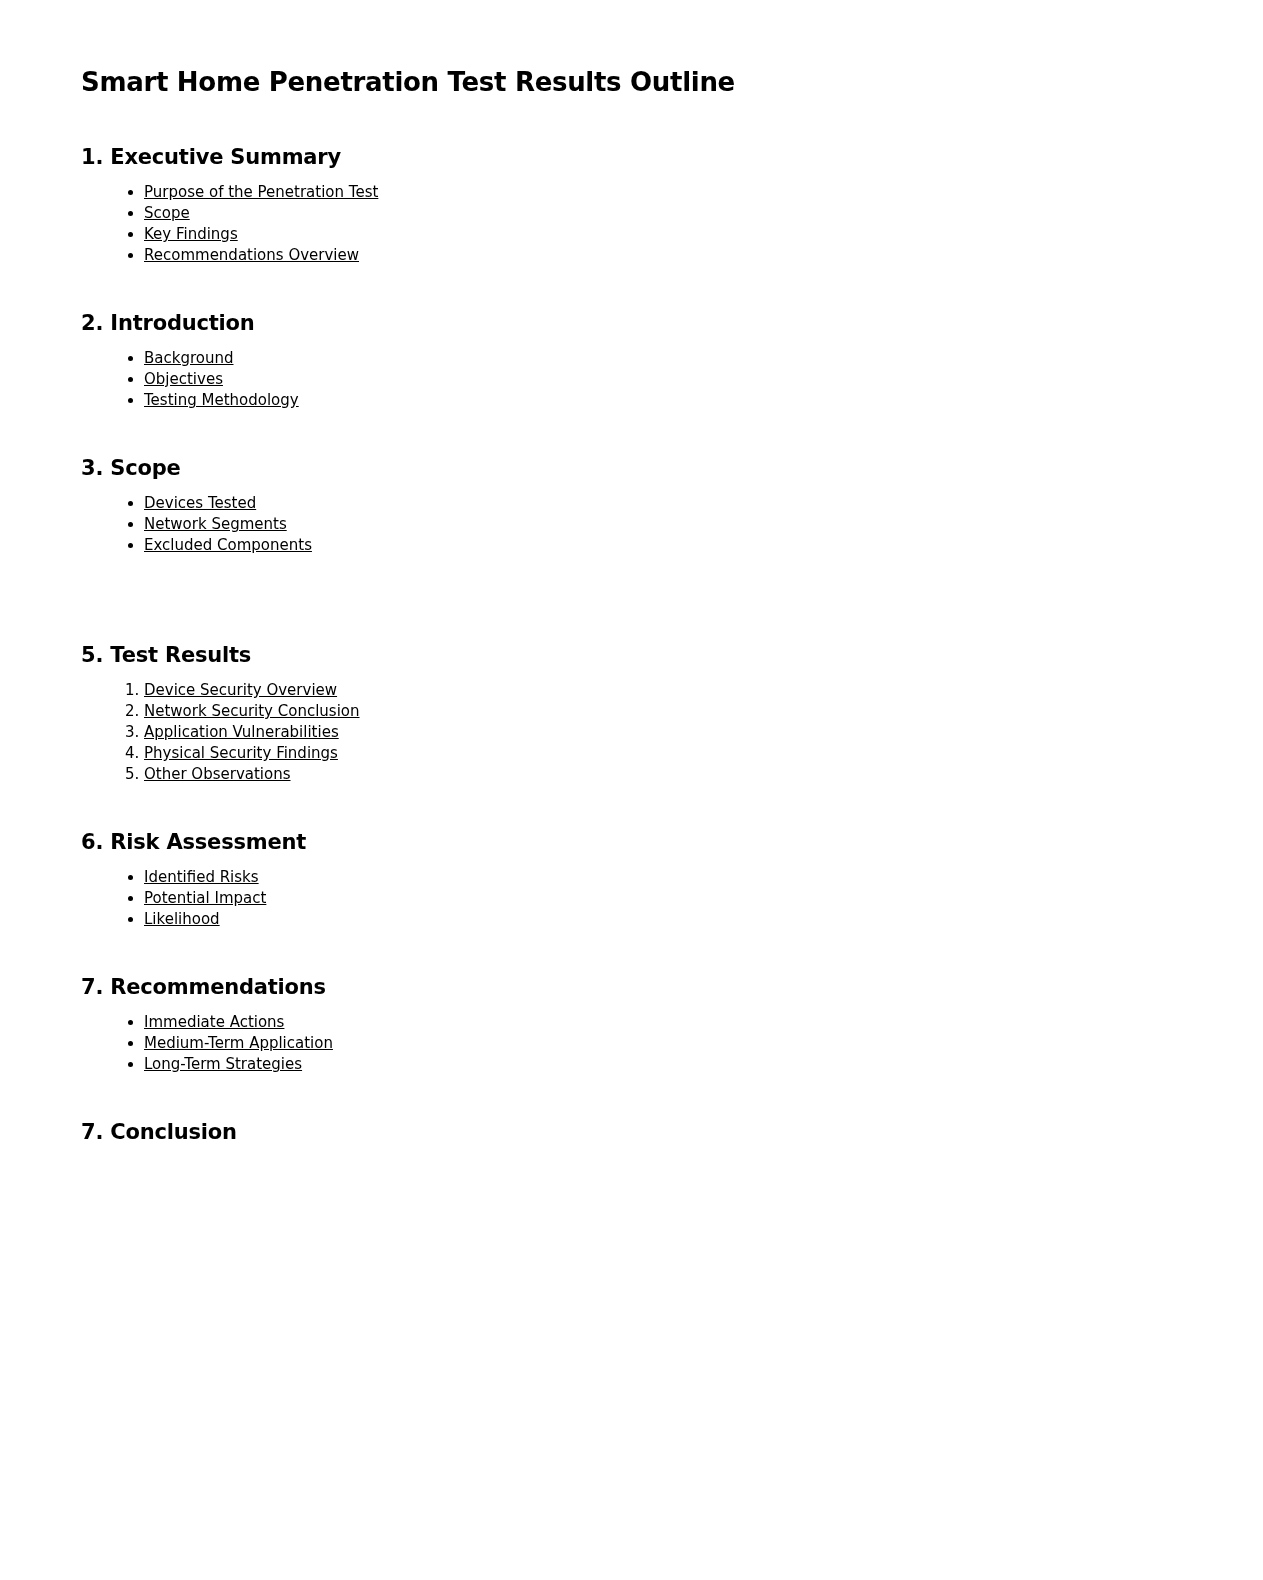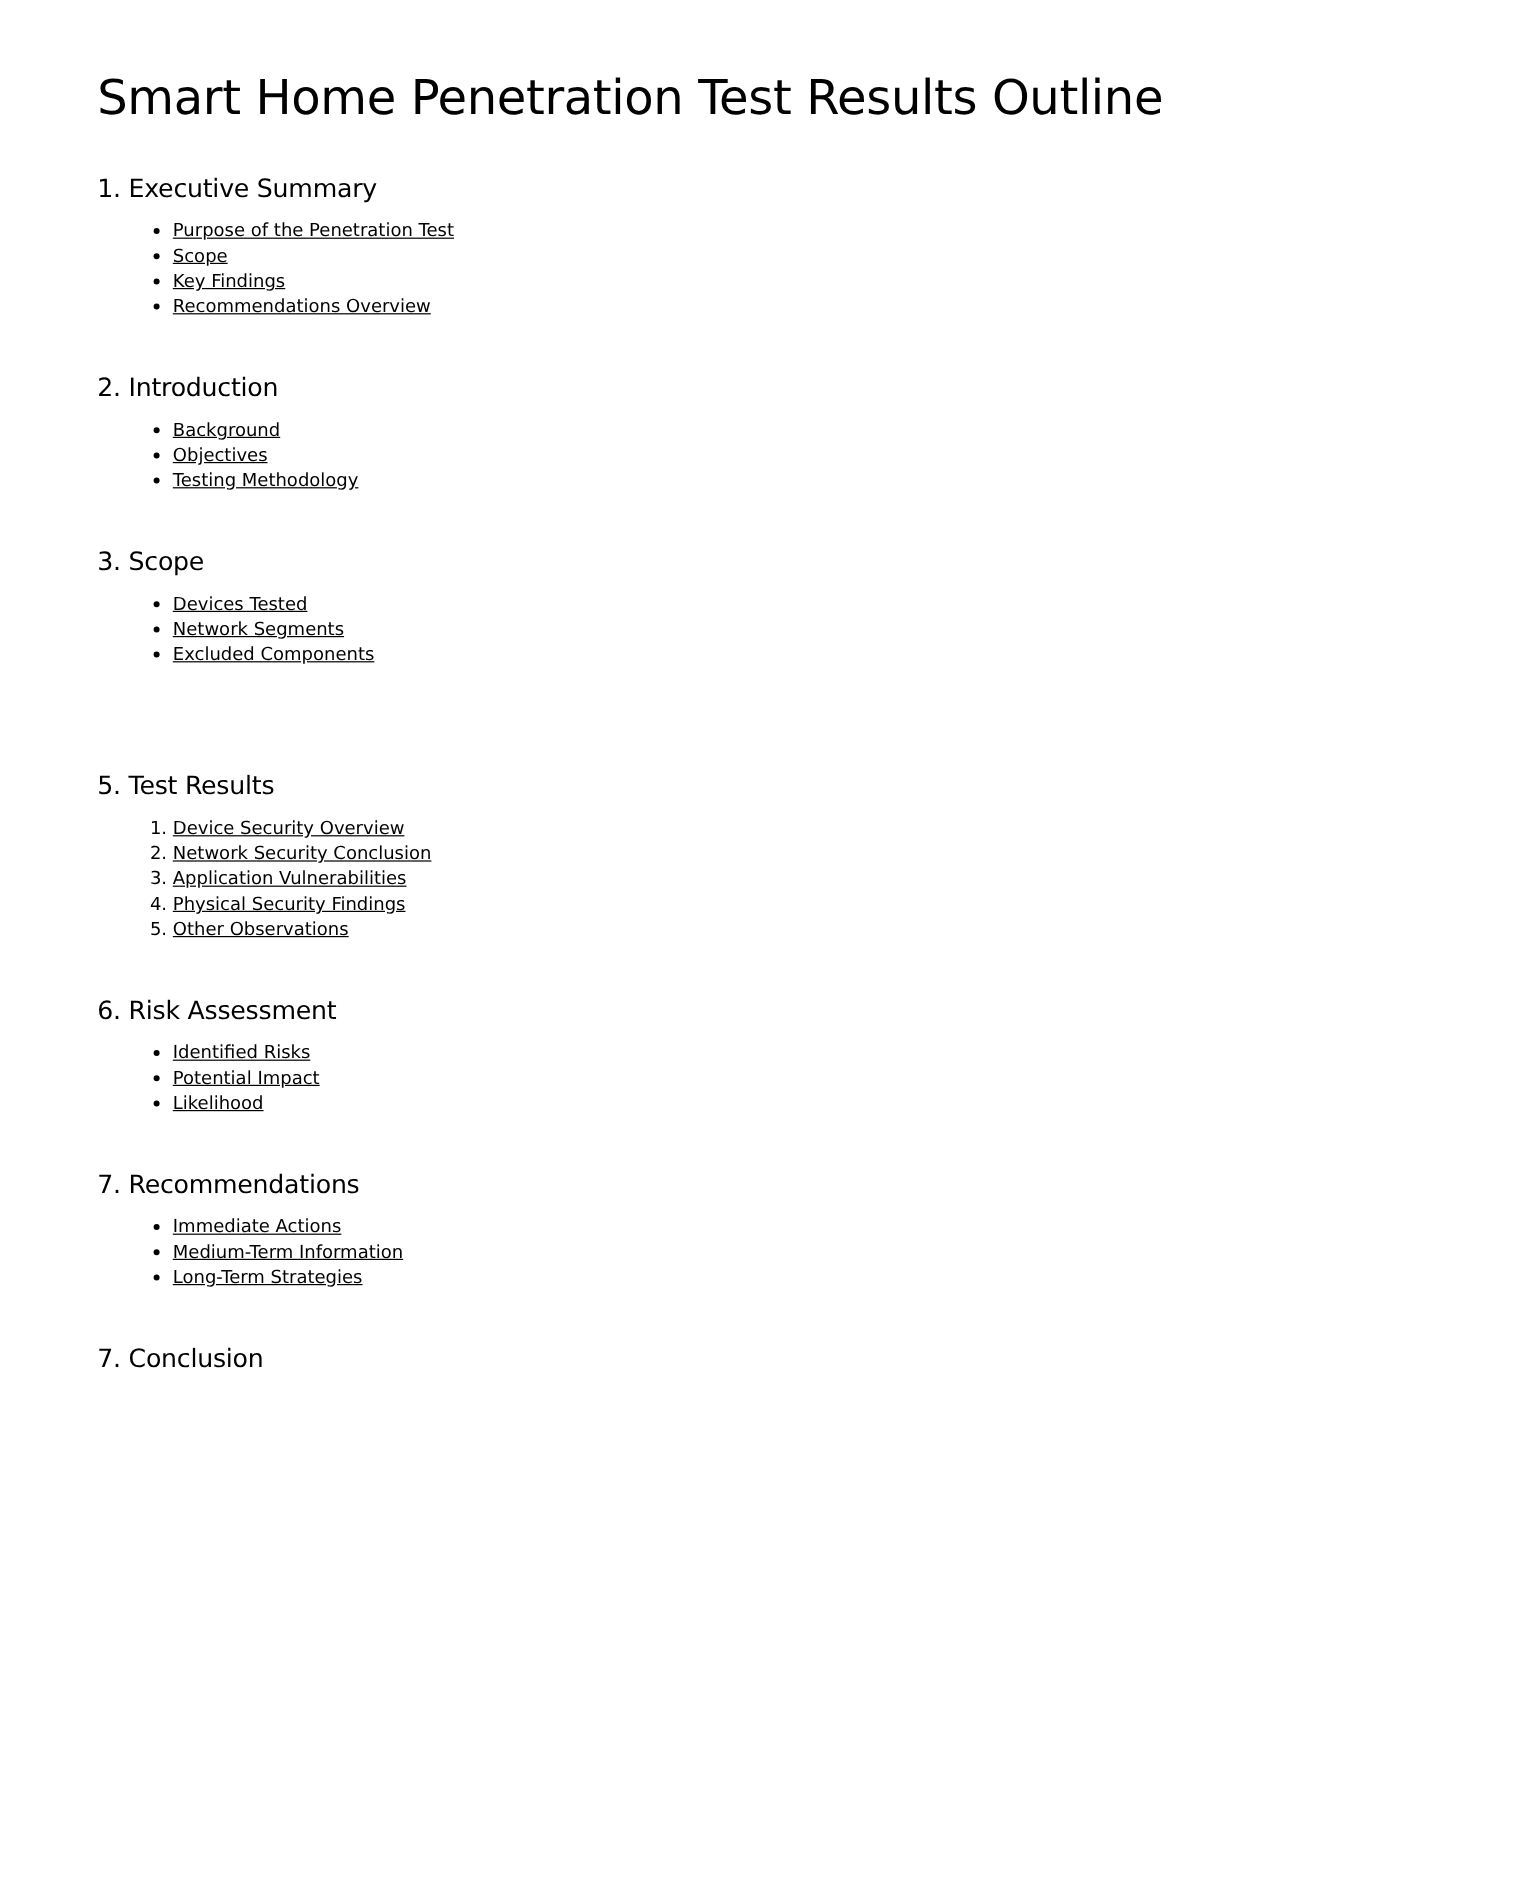--- a/index.html
+++ b/index.html
@@ -3,26 +3,26 @@
 <meta charset="utf-8">
 <style>
   html, body { margin: 0; padding: 0; background: #ffffff; }
   body {
     width: 1263px; min-height: 1580px;
     font-family: "DejaVu Sans", "Liberation Sans", sans-serif;
     color: #000;
   }
   .page { padding: 58px 0 0 81px; }
   h1 {
-    font-size: 40px; font-weight: normal; margin: 0 0 36px 0;
+    font-size: 26px; font-weight: bold; margin: 0 0 36px 0;
     line-height: 48px; letter-spacing: -0.3px;
   }
   .section { margin: 0; }
   h2 {
-    font-size: 21px; font-weight: normal; margin: 0; line-height: 30px;
+    font-size: 21px; font-weight: bold; margin: 0; line-height: 30px;
     letter-spacing: -0.2px;
   }
   ul, ol {
     margin: 10px 0 0 0; padding-left: 63px;
     font-size: 15px; line-height: 21px;
   }
   ul { list-style: disc; }
   li { margin: 0; text-decoration: underline; }
   .gap { height: 42px; }
 </style>
@@ -84,21 +84,21 @@
       <li>Potential Impact</li>
       <li>Likelihood</li>
     </ul>
   </div>
   <div class="gap"></div>
 
   <div class="section">
     <h2>7. Recommendations</h2>
     <ul>
       <li>Immediate Actions</li>
-      <li>Medium-Term Information</li>
+      <li>Medium-Term Application</li>
       <li>Long-Term Strategies</li>
     </ul>
   </div>
   <div class="gap"></div>
 
   <div class="section">
     <h2>7. Conclusion</h2>
   </div>
 </div>
 

